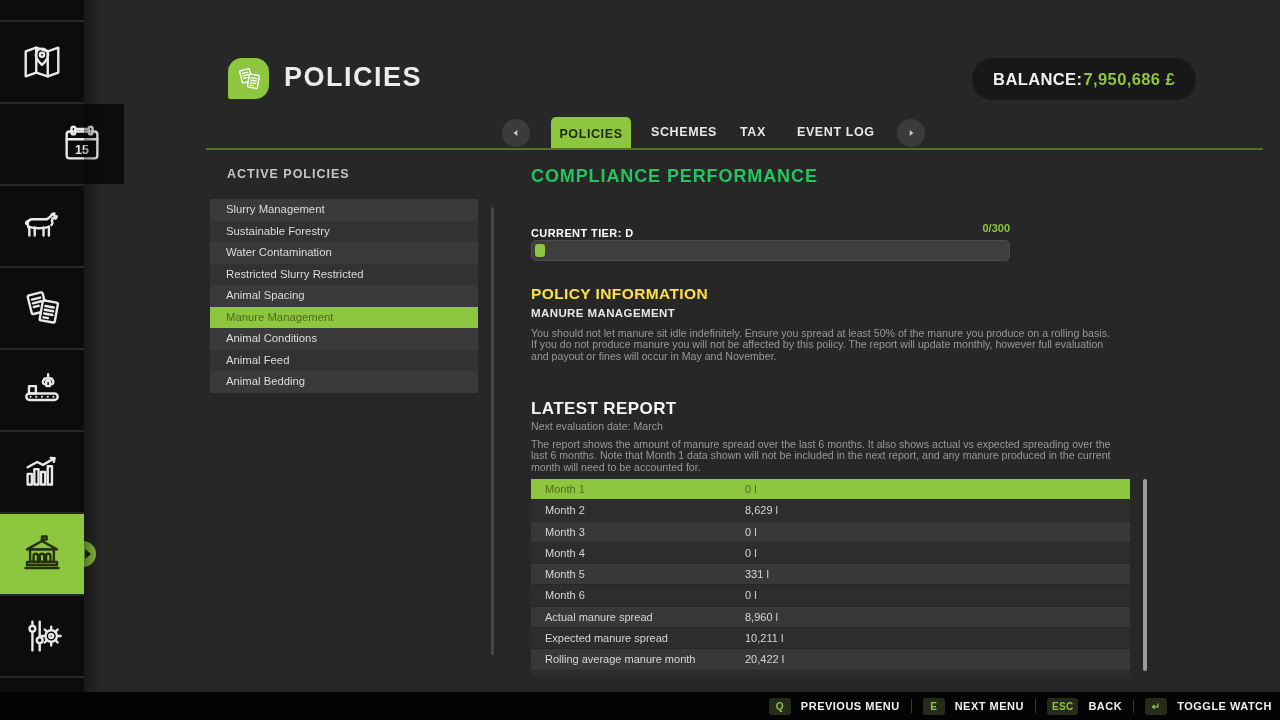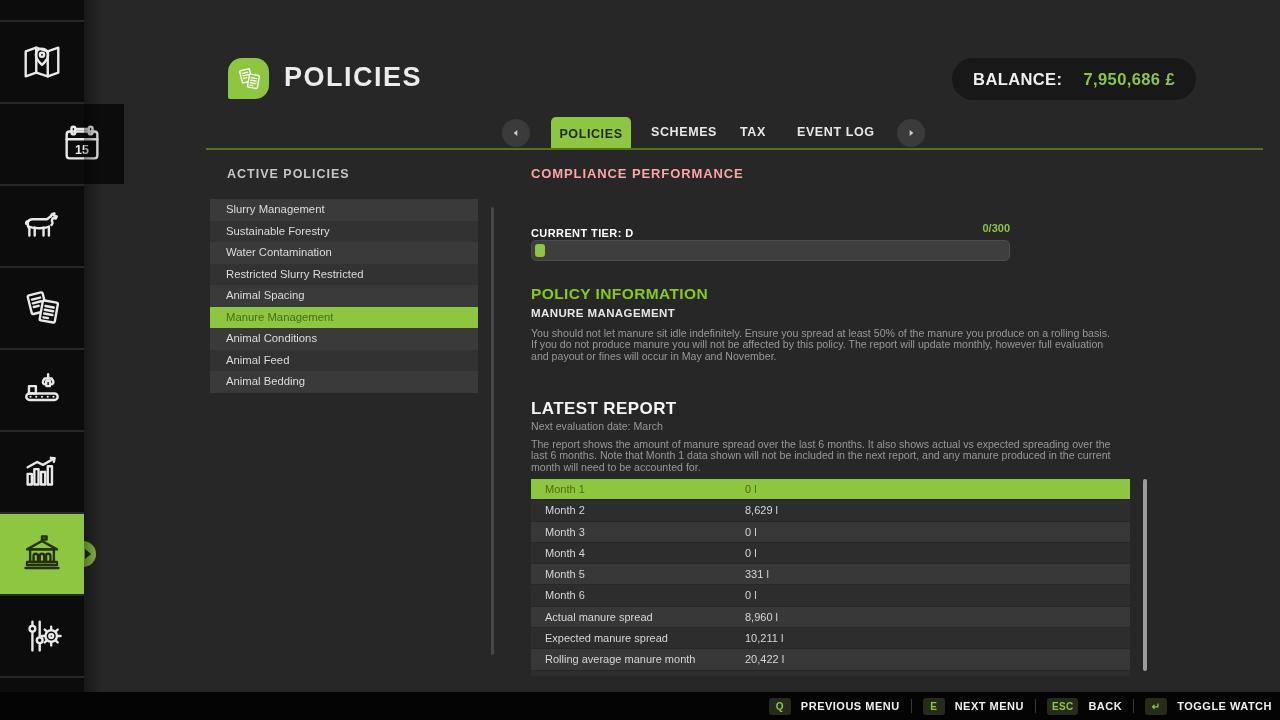--- a/index.html
+++ b/index.html
@@ -17,43 +17,43 @@
   .bump-arrow{position:absolute;left:15px;top:8px;width:0;height:0;border-top:5px solid transparent;border-bottom:5px solid transparent;border-left:6px solid #20290e;}
   .side-shadow{position:absolute;left:84px;top:0;width:18px;height:692px;background:linear-gradient(90deg,rgba(0,0,0,.38),rgba(0,0,0,0));pointer-events:none;}
   
   .app-icon{position:absolute;left:228px;top:58px;width:41px;height:41px;background:#8dc63f;border-radius:14px 14px 14px 2px;display:flex;align-items:center;justify-content:center;}
   .app-icon svg{width:30px;height:30px;}
   .app-icon .tile-stroke{stroke:#fff;stroke-width:1.1;}
   .app-icon .page-fill{fill:#8dc63f;}
   .sidebar .page-fill{fill:#0c0c0c;}
   .page-title{position:absolute;left:284px;top:62px;font-size:27px;font-weight:600;color:#ececec;letter-spacing:1.5px;}
   .balance{position:absolute;right:84px;top:58px;height:42px;background:#181818;border-radius:21px;display:flex;align-items:center;padding:0 21px;font-size:16.5px;font-weight:bold;letter-spacing:.4px;}
-  .balance .lbl{color:#f0f0f0;margin-right:21px;}
+  .balance .lbl{color:#f0f0f0;margin-right:1px;}
   .balance .val{color:#8dc63f;}
   
   .tab-circle{position:absolute;top:119px;width:28px;height:28px;border-radius:50%;background:#3b3b3b;display:flex;align-items:center;justify-content:center;}
   .tab-circle svg{width:16px;height:16px;}
   .tab-active{position:absolute;left:551px;top:117px;width:80px;height:33px;background:#8dc63f;border-radius:5px 5px 0 0;display:flex;align-items:center;justify-content:center;font-size:12.5px;font-weight:bold;color:#222a0e;letter-spacing:.6px;}
   .tab{position:absolute;top:125px;font-size:12.5px;font-weight:bold;color:#e8e8e8;letter-spacing:.6px;}
   .tab-underline{position:absolute;left:206px;top:148px;width:1057px;height:2px;background:#54711f;}
   
   .list-heading{position:absolute;left:227px;top:167px;font-size:12.5px;font-weight:bold;color:#c6c6c6;letter-spacing:1px;}
   .plist{position:absolute;left:210px;top:199px;width:268px;}
   .plist-row{height:21.5px;line-height:21.5px;padding-left:16px;font-size:11.3px;color:#dcdcdc;}
   .plist-row:nth-child(odd){background:#3a3a3a;}
   .plist-row:nth-child(even){background:#323232;}
   .plist-row.selected{background:#8dc63f;color:#50691a;}
   .pane-scrollbar{position:absolute;left:491px;top:207px;width:3px;height:448px;background:#474747;border-radius:2px;}
   
-  .h-section{position:absolute;left:531px;font-weight:bold;color:#fca5a5;font-size:13px;letter-spacing:.9px;}
+  .h-section{position:absolute;left:531px;font-weight:bold;color:#22c55e;font-size:18px;letter-spacing:.9px;}
   .tier{position:absolute;left:531px;top:213px;font-size:11px;font-weight:bold;color:#fff;letter-spacing:.4px;margin-top:14px;}
   .score{position:absolute;left:531px;top:222px;width:479px;text-align:right;font-size:11px;font-weight:bold;color:#8dc63f;}
   .progress{position:absolute;left:531px;top:240px;width:477px;height:19px;background:#3e3e3e;border:1px solid #4c4c4c;border-radius:5px;}
   .progress-fill{position:absolute;left:3px;top:3px;width:10px;height:13px;border-radius:3px;background:#8dc63f;}
-  .h-info{position:absolute;left:531px;top:285px;font-size:15.5px;font-weight:bold;color:#84cc16;letter-spacing:.4px;}
+  .h-info{position:absolute;left:531px;top:285px;font-size:15.5px;font-weight:bold;color:#fde047;letter-spacing:.4px;}
   .h-sub{position:absolute;left:531px;top:307px;font-size:11.5px;font-weight:bold;color:#e8e8e8;letter-spacing:.4px;}
   .para{position:absolute;left:531px;width:580px;font-size:10.6px;line-height:11.4px;color:#989898;}
   .h-report{position:absolute;left:531px;top:399px;font-size:17px;font-weight:bold;color:#f5f5f5;letter-spacing:.4px;}
   .next-eval{position:absolute;left:531px;top:420px;font-size:10.6px;color:#989898;}
   
   .rtable{position:absolute;left:531px;top:479px;width:599px;height:197px;overflow:hidden;}
   .rrow{position:relative;height:20.3px;line-height:20.3px;margin-bottom:1px;font-size:11px;color:#d6d6d6;}
   .rrow:nth-child(odd){background:#383838;}
   .rrow:nth-child(even){background:#2d2d2d;}
   .rrow.highlight{background:#8dc63f;color:#4f6b1a;text-align:right;}

